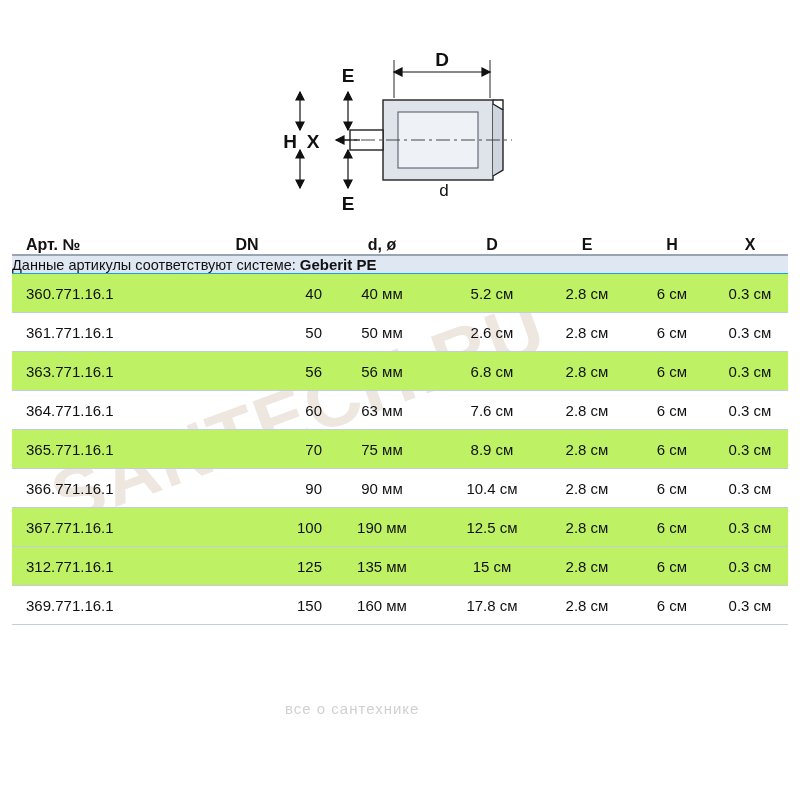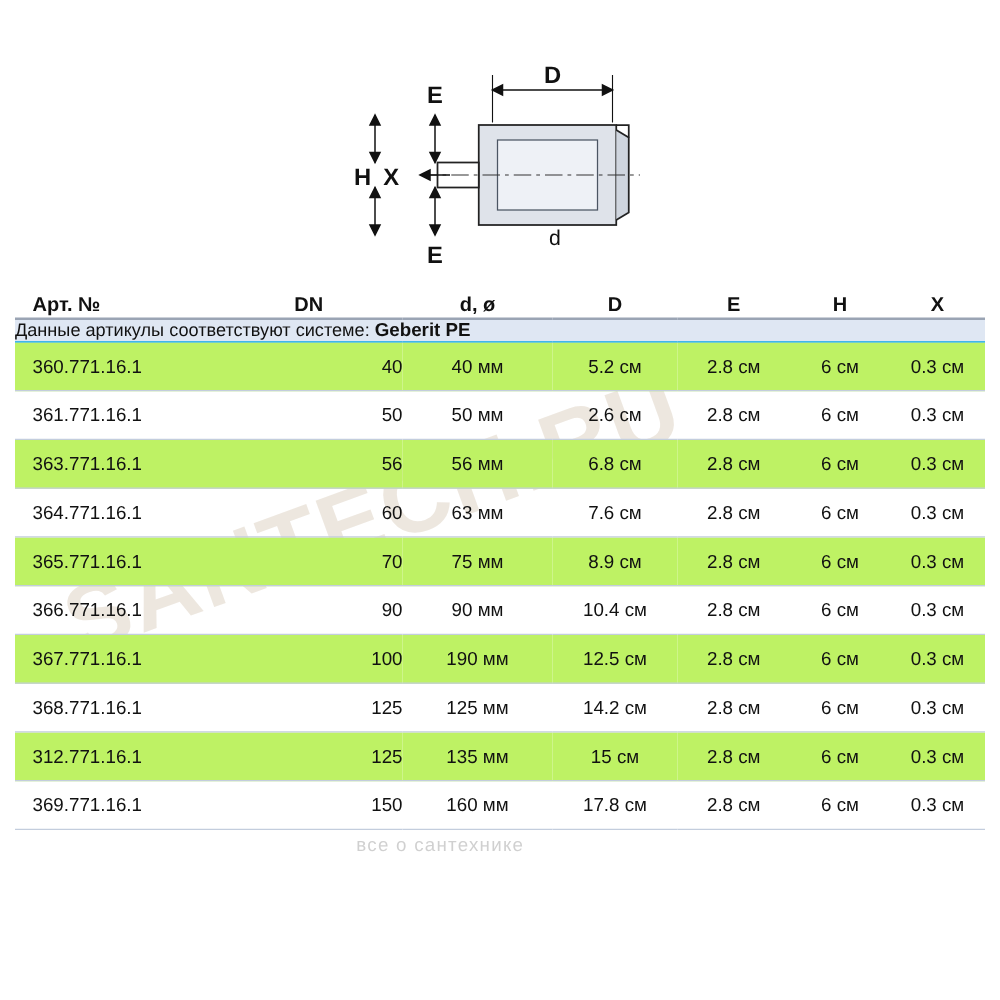--- a/index.html
+++ b/index.html
@@ -34,21 +34,21 @@
     font-weight: bold;
     color: rgba(196, 176, 150, 0.30);
     letter-spacing: 2px;
     transform: rotate(-20deg);
     transform-origin: left top;
     white-space: nowrap;
   }
   .wm-sub {
     position: absolute;
     left: 285px;
-    top: 668px;
+    top: 700px;
     font-size: 15px;
     color: rgba(150, 150, 150, 0.45);
     letter-spacing: 1px;
     white-space: nowrap;
   }
 
   
   .drawing {
     position: relative;
     width: 800px;
@@ -281,29 +281,20 @@
       </tr>
       <tr class="data-row alt">
         <td class="c-art">367.771.16.1</td>
         <td class="c-dn">100</td>
         <td>190 мм</td>
         <td>12.5 см</td>
         <td>2.8 см</td>
         <td>6 см</td>
         <td>0.3 см</td>
       </tr>
-      <tr class="data-row">
-        <td class="c-art">368.771.16.1</td>
-        <td class="c-dn">125</td>
-        <td>125 мм</td>
-        <td>14.2 см</td>
-        <td>2.8 см</td>
-        <td>6 см</td>
-        <td>0.3 см</td>
-      </tr>
       <tr class="data-row alt">
         <td class="c-art">312.771.16.1</td>
         <td class="c-dn">125</td>
         <td>135 мм</td>
         <td>15 см</td>
         <td>2.8 см</td>
         <td>6 см</td>
         <td>0.3 см</td>
       </tr>
       <tr class="data-row">

